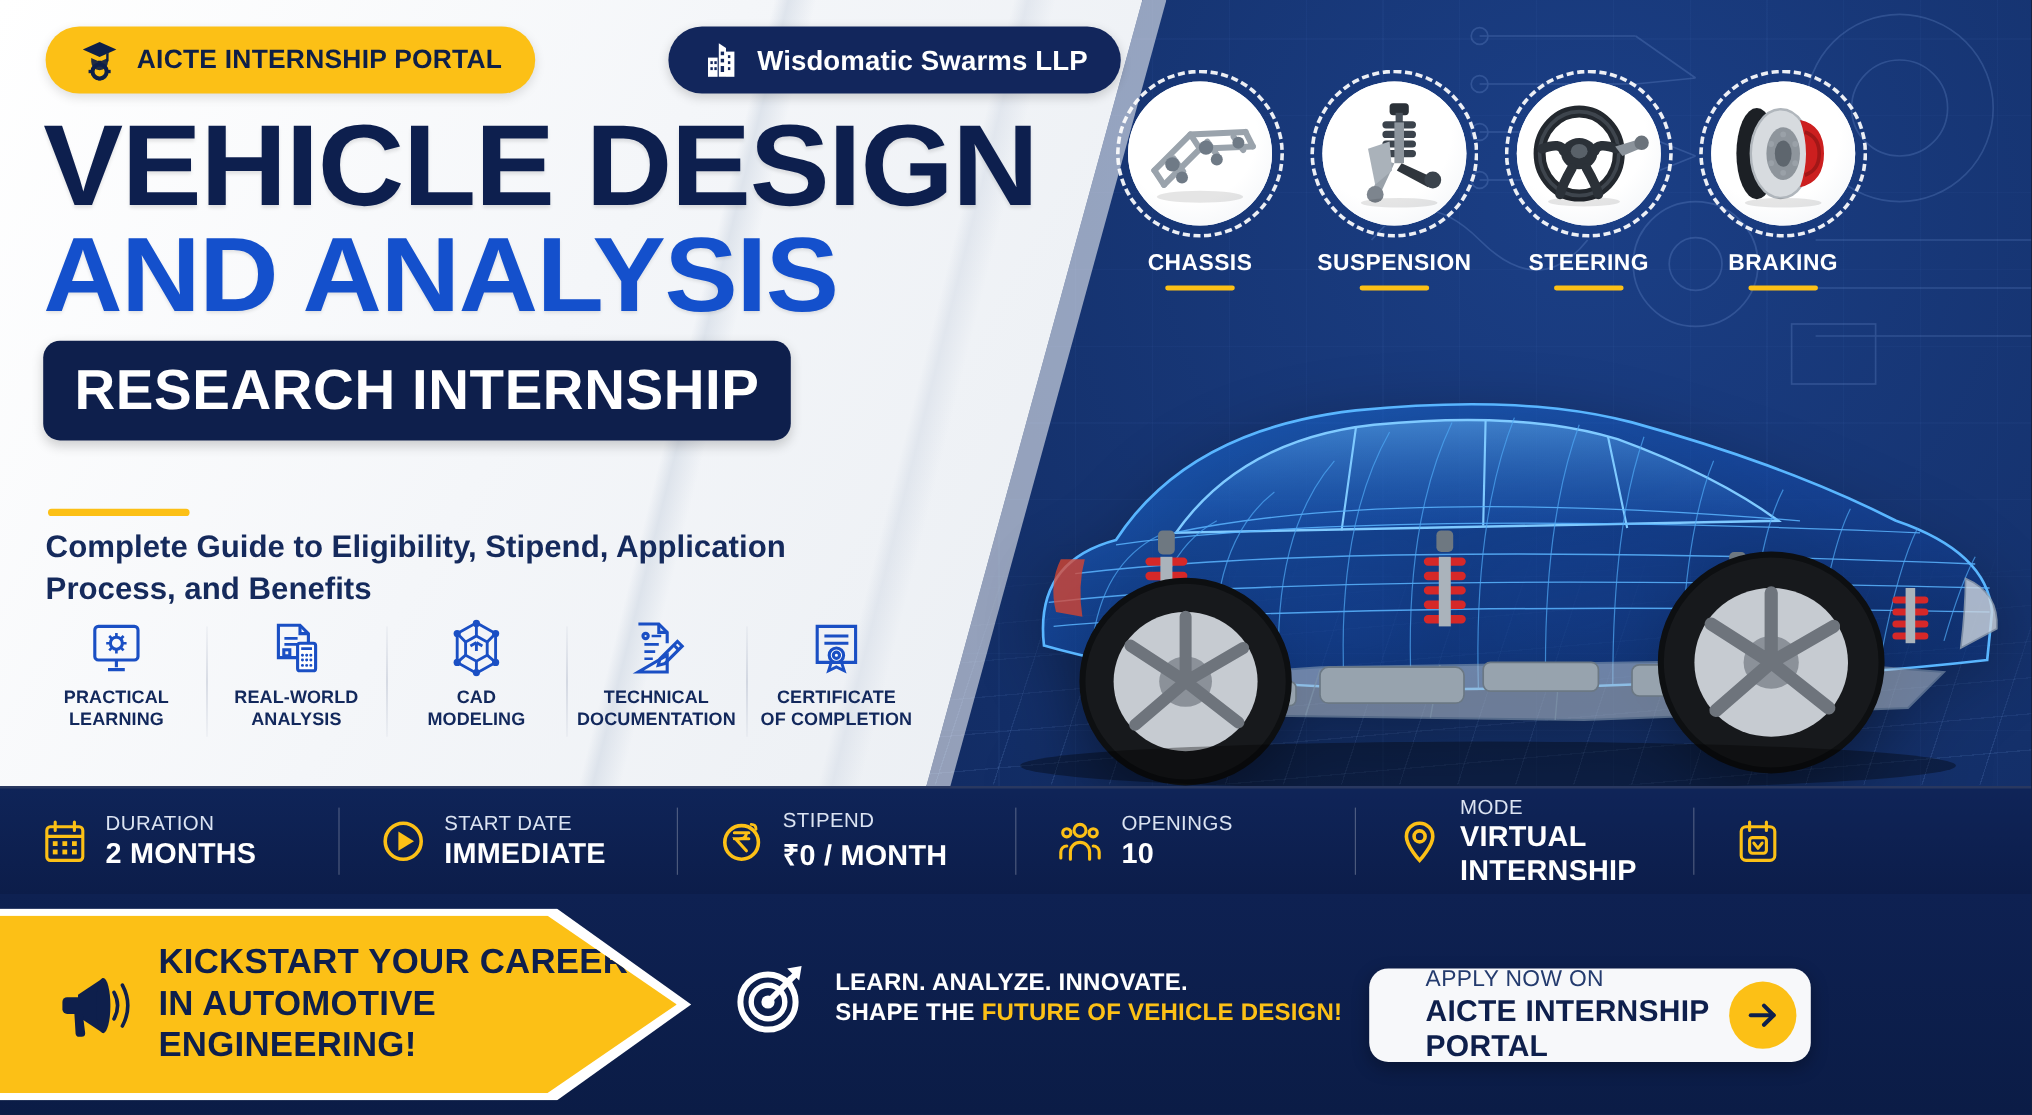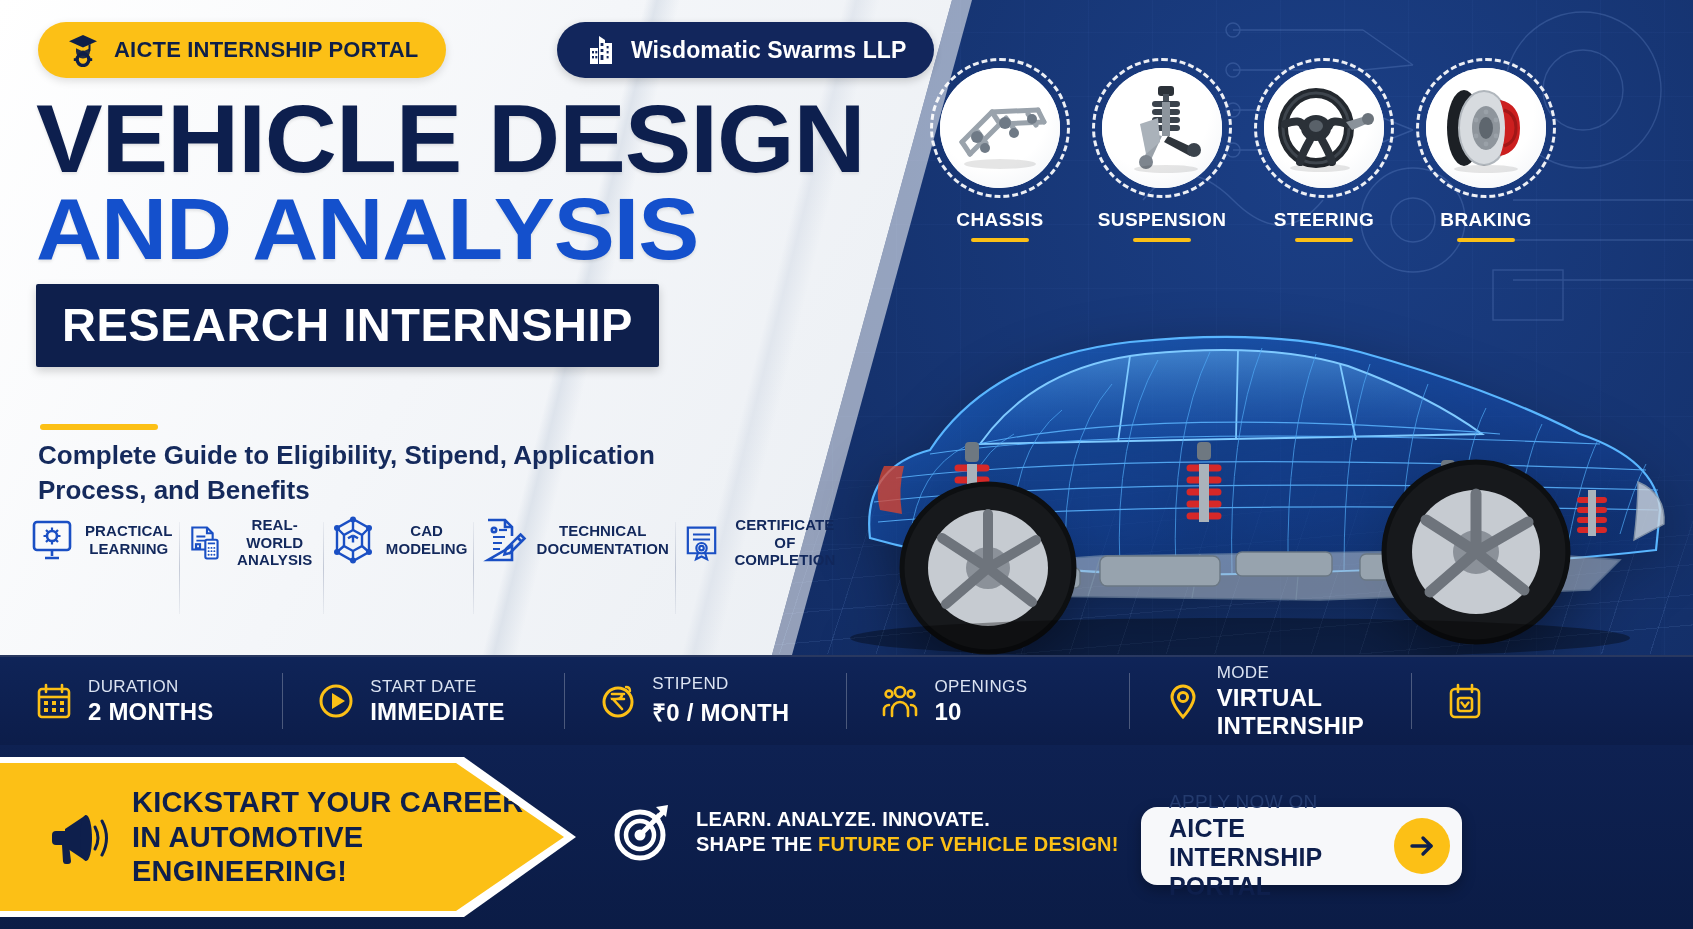--- a/index.html
+++ b/index.html
@@ -84,41 +84,41 @@
     margin-top:6px;
     font-size:88px; line-height:.92; font-weight:bold;
     color:#1450cc; letter-spacing:-1px;
     transform:scaleX(1.04); transform-origin:left center;
     text-shadow:0 2px 3px rgba(0,0,0,.10);
   }
   .h-pill {
     display:inline-block; margin-top:14px;
     background:#0e1f4c; color:#ffffff;
     font-size:47px; font-weight:bold; letter-spacing:.5px;
-    padding:13px 26px 15px 26px; border-radius:2px;
+    padding:13px 26px 15px 26px; border-radius:14px;
     box-shadow:0 4px 10px rgba(0,0,0,.18);
   }
 
   .rule-yellow{
     position:absolute; left:40px; top:424px; width:118px; height:6px;
     background:#fcc016; border-radius:3px;
   }
 
   .subtitle{
     position:absolute; left:38px; top:438px; width:640px;
     color:#152a5c; font-size:26px; font-weight:bold; line-height:1.33;
   }
 
   
   .features{
     position:absolute; left:22px; top:516px; width:750px;
     display:flex; align-items:flex-start;
   }
   .feature{
-    flex:1 1 0; display:flex; flex-direction:row; align-items:center; gap:9px;
+    flex:1 1 0; display:flex; flex-direction:column; align-items:center; gap:9px;
     padding:0 6px; position:relative;
   }
   .feature + .feature::before{
     content:""; position:absolute; left:0; top:6px; width:1px; height:92px;
     background:linear-gradient(to bottom, rgba(20,40,90,.05), rgba(20,40,90,.22), rgba(20,40,90,.05));
   }
   .feature .ficon{ width:48px; height:48px; display:block; }
   .feature .flabel{
     text-align:center; color:#12285c; font-size:15px; font-weight:bold;
     line-height:1.18; letter-spacing:.1px;
@@ -197,24 +197,24 @@
   .arrow-plate .cta-left-text{ color:#0e1f4c; font-size:29px; font-weight:bold; line-height:1.2; letter-spacing:.2px; }
 
   .tagline{
     position:absolute; left:612px; top:56px; display:flex; align-items:center; gap:22px;
   }
   .tagline .target{ width:62px; height:62px; flex:0 0 62px; }
   .tagline .t-text{ color:#ffffff; font-size:20px; font-weight:bold; line-height:1.24; letter-spacing:.2px; }
   .tagline .hl{ color:#fcc016; }
 
   .apply-btn{
-    position:absolute; left:1141px; top:62px; width:321px; height:78px;
+    position:absolute; left:1141px; top:62px; width:368px; height:78px;
     background:#f7f8fa; border-radius:16px;
     display:flex; align-items:center; justify-content:space-between;
-    padding:0 12px 0 28px;
+    padding:0 12px 0 47px;
     box-shadow:0 5px 14px rgba(0,0,0,.3);
   }
   .apply-btn .ab-text .l1{ color:#243b6e; font-size:19px; letter-spacing:.3px; }
   .apply-btn .ab-text .l2{ color:#0e1f4c; font-size:25px; font-weight:bold; letter-spacing:.2px; margin-top:1px; }
   .apply-btn .ab-circle{
     width:56px; height:56px; border-radius:50%; background:#fcc016;
     display:flex; align-items:center; justify-content:center; flex:0 0 56px;
   }
   .apply-btn .ab-circle svg{ width:30px; height:30px; }
 </style>

